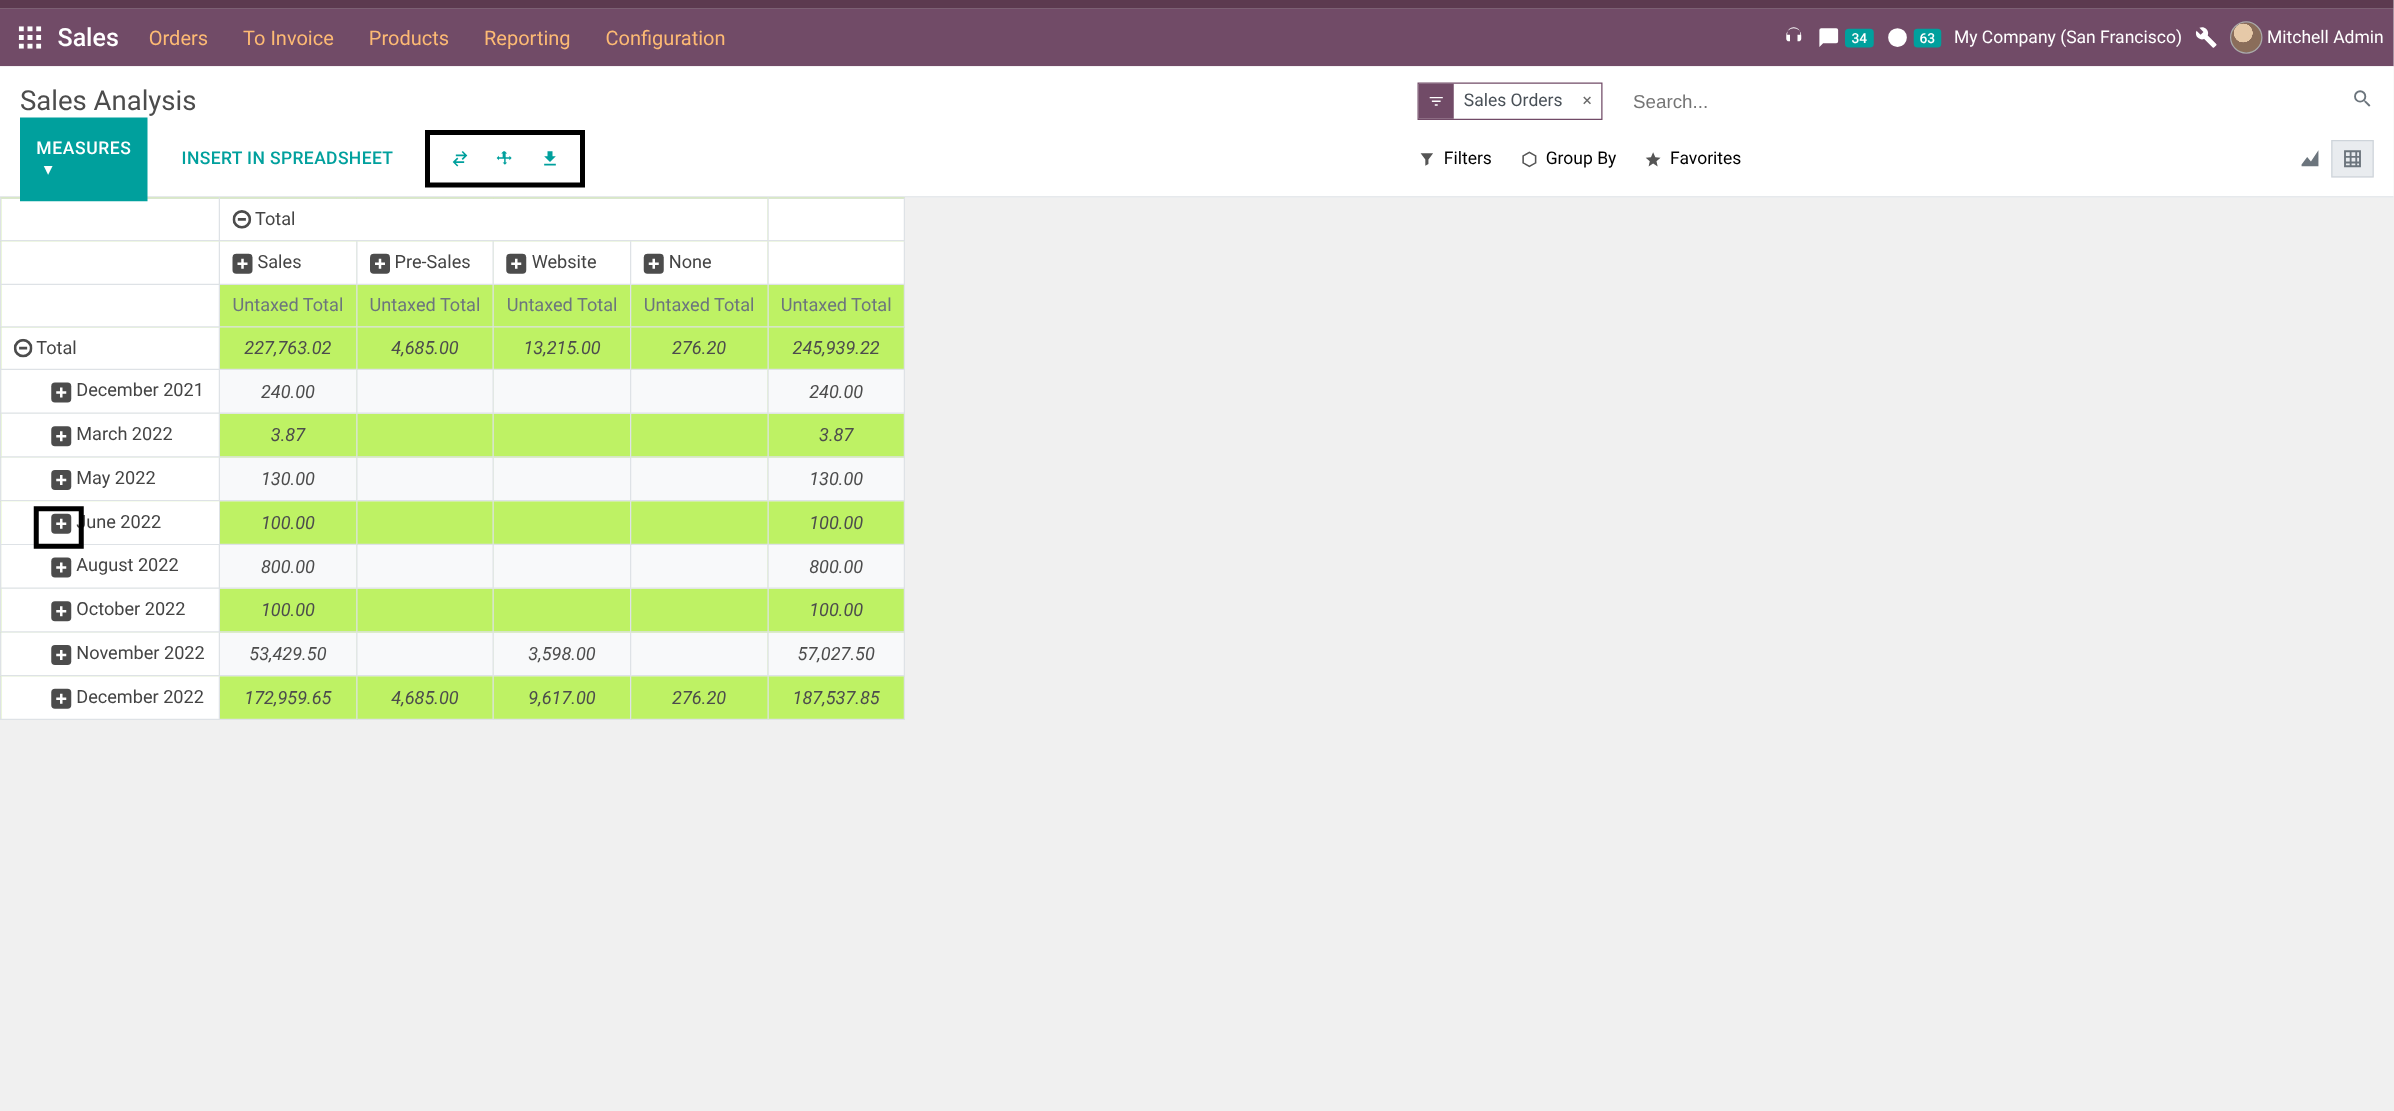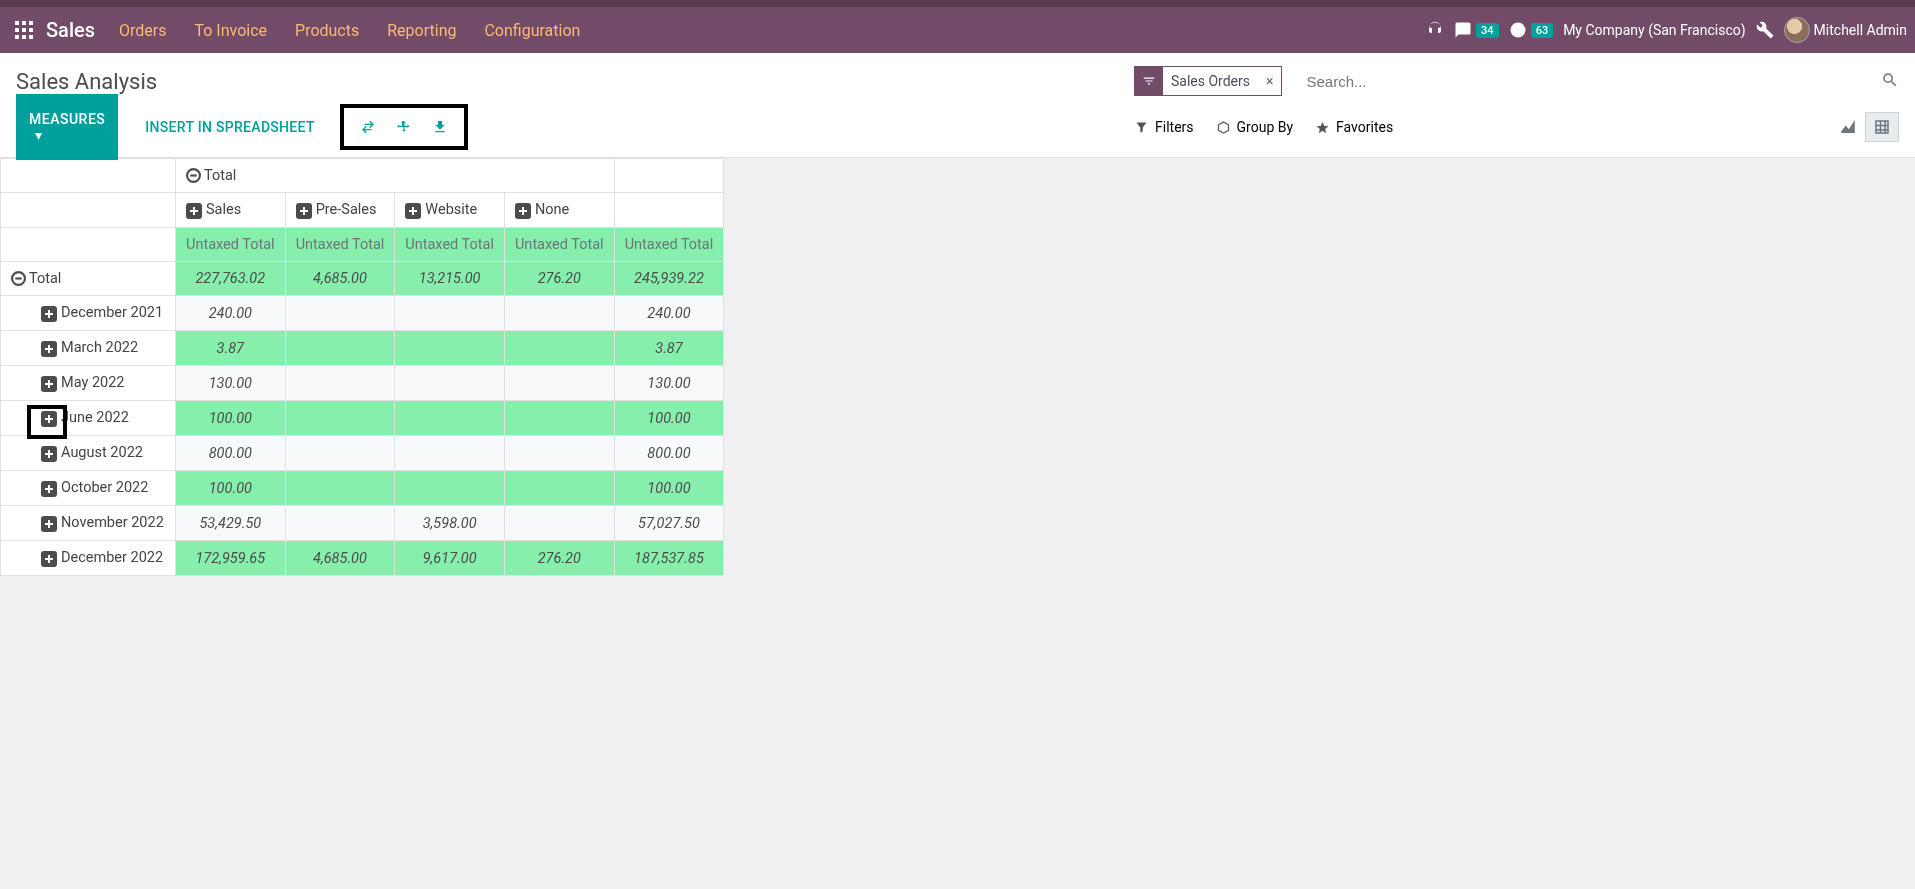--- a/index.html
+++ b/index.html
@@ -39,21 +39,21 @@
 .icon-btn-group svg { fill: #00A09D; width: 18px; height: 16px; }
 .search-toolbar { margin-left: auto; display:flex; gap: 22px; align-items:center; width: 765px; }
 .tool { display:flex; align-items:center; gap:6px; cursor:pointer; color:#000000; }
 .tool svg { fill:#555; width:15px; height:15px; }
 .view-switch { margin-left:auto; display:flex; }
 .vs-btn { width: 34px; height: 30px; display:flex; align-items:center; justify-content:center; cursor:pointer; border:1px solid transparent; }
 .vs-btn.active { background:#e9ecef; border-color:#ced4da; }
 .vs-btn svg { fill:#6c757d; width:18px; height:18px; }
 
 .pivot-wrap { padding: 0; }
-table.pivot { border-collapse: collapse; background:#86efac; font-size: 14.5px; }
+table.pivot { border-collapse: collapse; background:#bef264; font-size: 14.5px; }
 table.pivot th, table.pivot td { border: 1px solid #dee2e6; padding: 8px 10px; white-space: nowrap; }
 table.pivot th { font-weight: 400; color:#444; text-align:left; }
 table.pivot .head-row th { background:#fff; }
 table.pivot .sub-head th { color:#6c757d; }
 table.pivot td.num { text-align: center; font-style: italic; }
 table.pivot .row-head { text-align:left; background:#fff; }
 table.pivot tbody tr:nth-child(even) { background:#f8f9fa; }
 table.pivot .corner { background:#fff; width:175px; }
 .expand-icon { display:inline-flex; width:16px; height:16px; background:#4c4c4c; border-radius:3px; align-items:center; justify-content:center; margin-right:4px; cursor:pointer; vertical-align:-2px; }
 .expand-icon svg { fill:#fff; width:10px; height:10px; }

